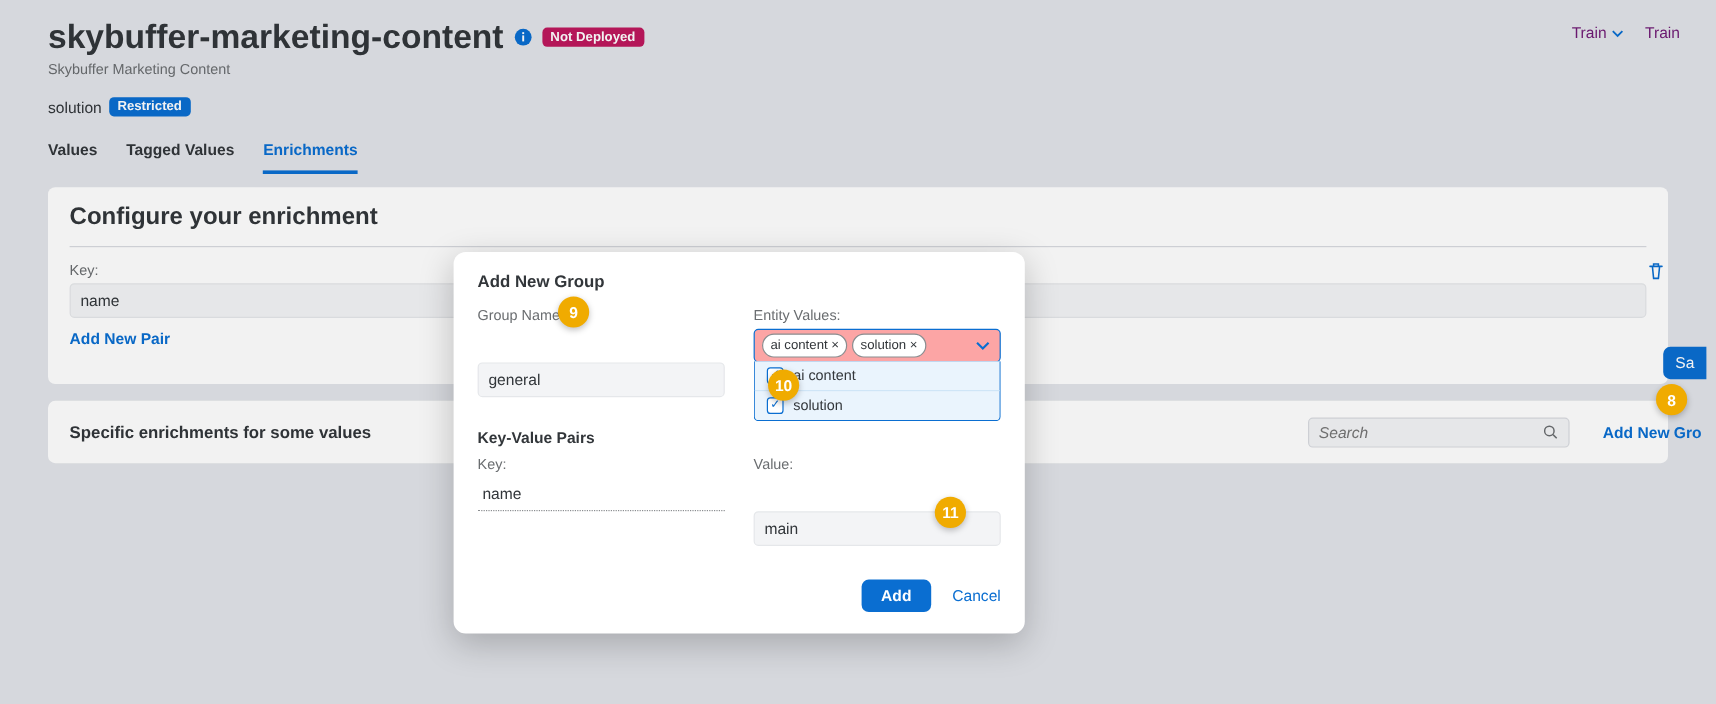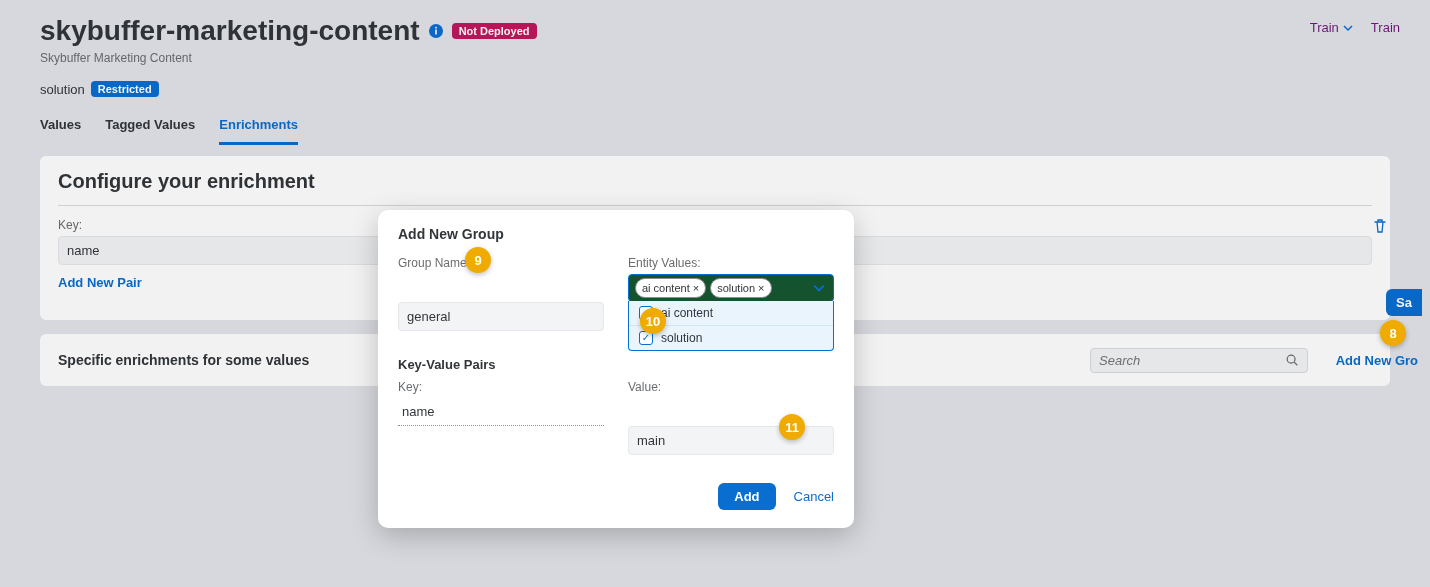--- a/index.html
+++ b/index.html
@@ -69,21 +69,21 @@
   }
   .kv-row .key-val { width:486px; color:#32363a; font-size:13px; }
   .link-btn {
     color:#0a6ed1; font-size:13px; font-weight:600; background:none;border:none;cursor:pointer;
     margin-top:10px;
   }
   .trash-icon { position:absolute; right:2px; top:62px; color:#0a6ed1; cursor:pointer; }
   .save-btn {
     position:absolute; right:-32px; bottom:4px;
     background:#0a6ed1; color:#fff; border:none; border-radius:6px 0 0 6px;
-    padding:6px 10px; font-size:13px; font-weight:700; cursor:pointer;
+    padding:6px 10px; font-size:13px; font-weight:400; cursor:pointer;
   }
   .panel2 {
     background:#fff; border-radius:6px; margin-top:14px; padding:18px 18px;
     display:flex; align-items:center; justify-content:space-between;
     position:relative;
   }
   .panel2 .title { font-size:14px; font-weight:700; }
   .search-box {
     display:flex;align-items:center; background:#f3f4f6; border:1px solid #d9dbe0;
     border-radius:4px; padding:4px 8px; width:218px; color:#8a8d90;
@@ -115,21 +115,21 @@
     font-size:13px; color:#32363a; outline:none;margin-top:28px;
   }
   .dotted-input {
     border:none; border-bottom:1px dotted #8a8d90; padding:6px 4px; font-size:13px; color:#32363a; outline:none;
     background:transparent;
   }
   .kvp-title { font-size:13px; font-weight:700; margin-top:26px; margin-bottom:8px; }
   .multi-select {
     position:relative;
     border:1px solid #0a6ed1; border-radius:4px; padding:3px 26px 3px 6px;
-    background:#14532d; display:flex; gap:4px; flex-wrap:wrap; min-height:28px;
+    background:#fca5a5; display:flex; gap:4px; flex-wrap:wrap; min-height:28px;
   }
   .multi-select .chip {
     border:1px solid #8a8d90; border-radius:999px; font-size:11px; color:#32363a;
     padding:1px 6px; display:inline-flex; align-items:center; gap:3px; background:#fff;
   }
   .multi-select .chip .x { cursor:pointer; color:#32363a; font-size:11px; }
   .multi-select .chev {
     position:absolute; right:8px; top:50%; transform:translateY(-50%); color:#0a6ed1;
   }
   .dropdown-panel {

